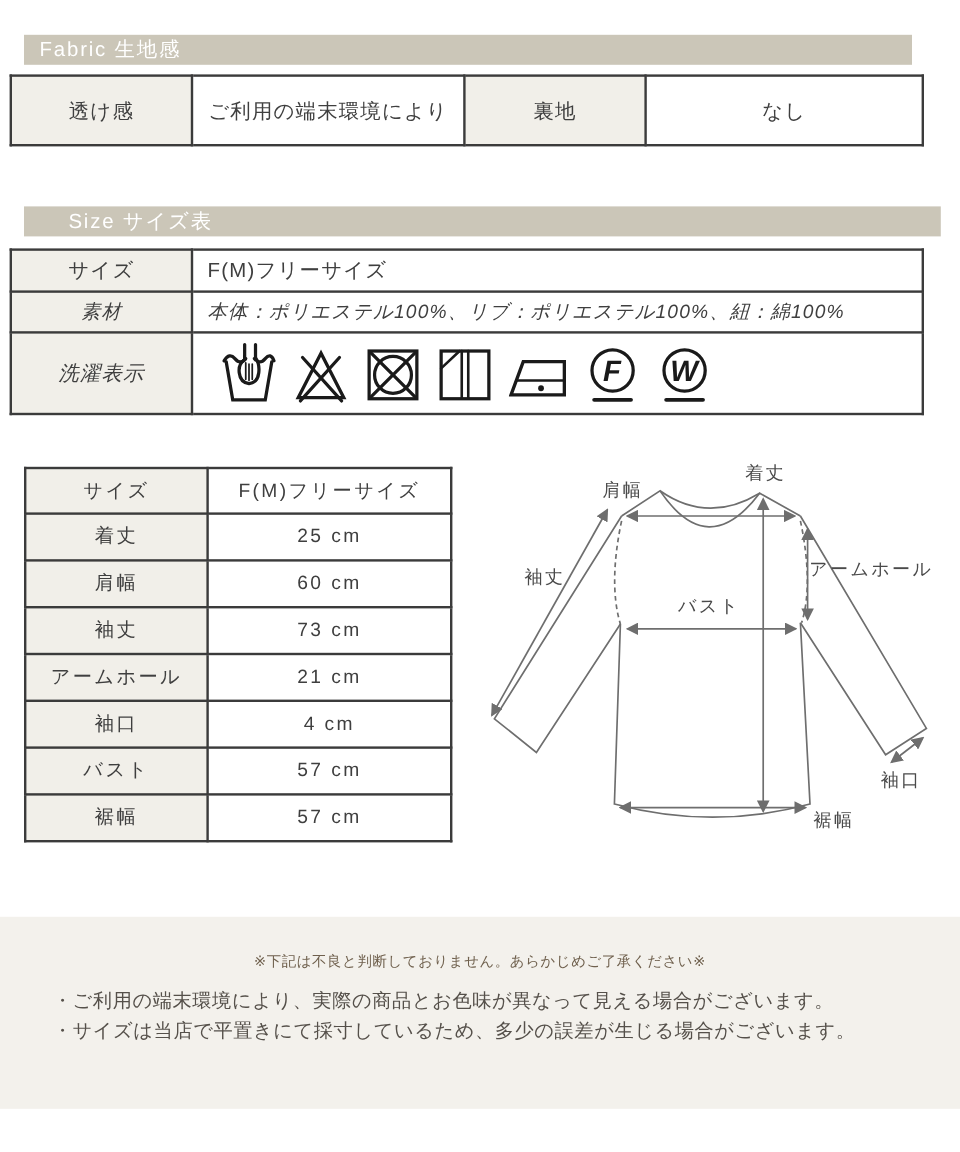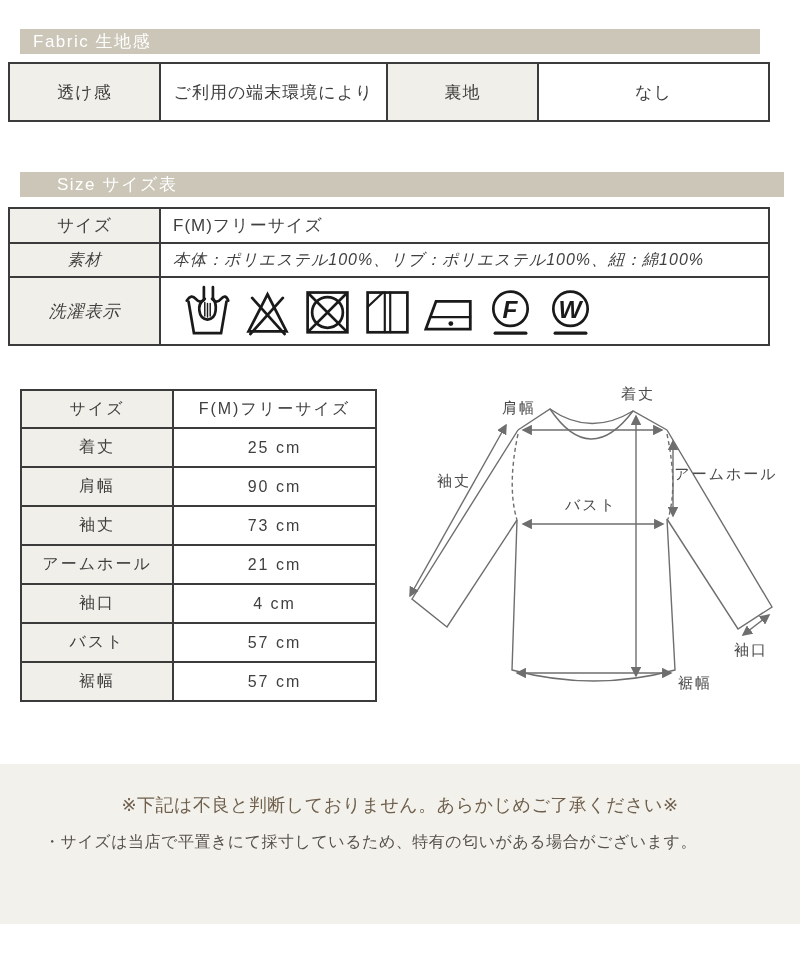--- a/index.html
+++ b/index.html
@@ -30,21 +30,21 @@
   .measure-wrap{position:relative;margin-top:43px;height:315px;}
   .t3{position:absolute;left:0;top:0;width:355px;table-layout:fixed;margin-left:20px;}
   .t3 td{font-size:16px;letter-spacing:2px;height:35px;}
   .t3 .hrow td{height:34px;}
   .diagram{position:absolute;left:390px;top:-12px;}
   .notes{
     margin-top:60px;width:800px;height:160px;background:#f3f1ec;box-sizing:border-box;
     padding-top:29px;
   }
   .notes-heading{
-    text-align:center;font-size:18px;color:#6f604d;letter-spacing:0.5px;
+    text-align:center;font-size:12px;color:#6f604d;letter-spacing:0.5px;
   }
   .notes-list{margin-top:13px;padding-left:44px;}
   .notes-list div{
     font-size:16px;color:#55504a;line-height:24.5px;letter-spacing:0.5px;
   }
   .icon{stroke:#1a1a1a;stroke-width:3;fill:none;stroke-linecap:round;stroke-linejoin:miter;}
   .icon text{stroke:none;fill:#1a1a1a;font-weight:bold;font-size:27px;font-family:"Liberation Sans",sans-serif;}
   .dgm-line{stroke:#6e6e6e;stroke-width:1.4;fill:none;}
   .dgm-dash{stroke:#6e6e6e;stroke-width:1.4;fill:none;stroke-dasharray:4 3;}
   .dgm-label{fill:#4a4a4a;font-size:15px;letter-spacing:2px;text-anchor:middle;}
@@ -143,21 +143,21 @@
         <tr class="hrow">
       <td class="hd">サイズ</td>
       <td>F(M)フリーサイズ</td>
     </tr>
     <tr>
       <td class="hd">着丈</td>
       <td>25 cm</td>
     </tr>
     <tr>
       <td class="hd">肩幅</td>
-      <td>90 cm</td>
+      <td>60 cm</td>
     </tr>
     <tr>
       <td class="hd">袖丈</td>
       <td>73 cm</td>
     </tr>
     <tr>
       <td class="hd">アームホール</td>
       <td>21 cm</td>
     </tr>
     <tr>
@@ -204,15 +204,16 @@
     <text class="dgm-label" x="336" y="102">アームホール</text>
     <text class="dgm-label" x="201" y="133">バスト</text>
     <text class="dgm-label" x="361" y="278">袖口</text>
     <text class="dgm-label" x="305" y="311">裾幅</text>
   </svg>
 </div>
 
 <div class="notes">
   <div class="notes-heading">※下記は不良と判断しておりません。あらかじめご了承ください※</div>
   <div class="notes-list">
-    <div>・サイズは当店で平置きにて採寸しているため、特有の匂いがある場合がございます。</div>
+    <div>・ご利用の端末環境により、実際の商品とお色味が異なって見える場合がございます。</div>
+    <div>・サイズは当店で平置きにて採寸しているため、多少の誤差が生じる場合がございます。</div>
   </div>
 </div>
 
 </body></html>

